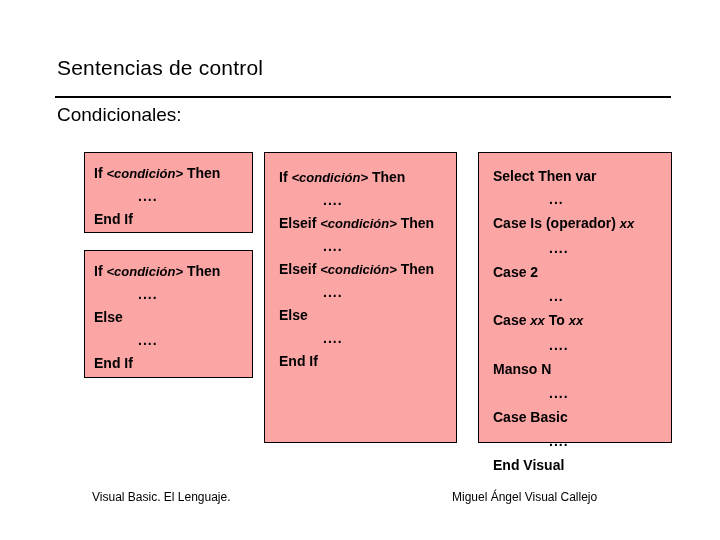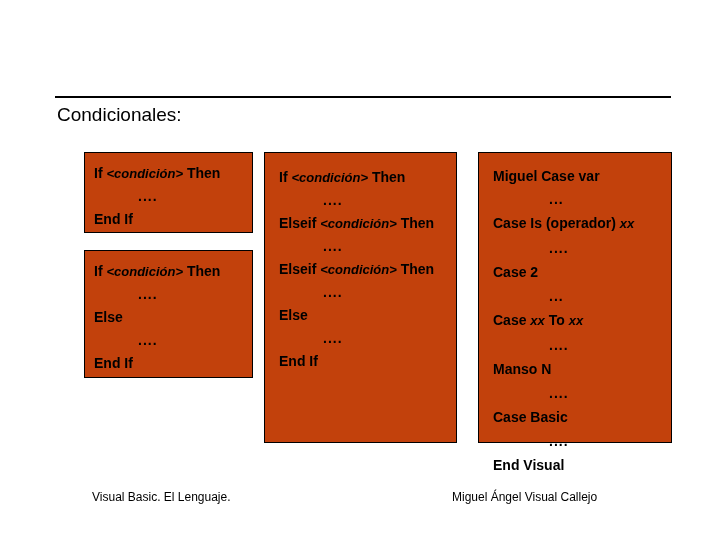--- a/index.html
+++ b/index.html
@@ -47,21 +47,21 @@
     font-size: 19px;
     font-weight: 400;
     line-height: 1.1;
     white-space: nowrap;
   }
 
   
   .code-box {
     position: absolute;
     border: 1px solid #000000;
-    background: #c2410c;
+    background: #fca5a5;
     box-sizing: border-box;
   }
   #box-if-then      { left: 84px;  top: 152px; width: 169px; height: 81px; }
   #box-if-else      { left: 84px;  top: 250px; width: 169px; height: 128px; }
   #box-elseif       { left: 264px; top: 152px; width: 193px; height: 291px; }
   #box-select-case  { left: 478px; top: 152px; width: 194px; height: 291px; }
 
   .code-lines {
     position: absolute;
     left: 0;
@@ -108,20 +108,21 @@
     top: 490px;
     font-size: 12px;
     white-space: nowrap;
   }
 </style>
 </head>
 <body>
 
 <div class="slide">
 
+  <div class="slide-title">Sentencias de control</div>
   <div class="title-rule"></div>
   <div class="subtitle">Condicionales:</div>
 
   <div class="code-box" id="box-if-then">
     <div class="code-lines">
       <div class="code-line"><span>If </span><span class="placeholder">&lt;condición&gt;</span><span> Then</span></div>
       <div class="code-line dots">....</div>
       <div class="code-line">End If</div>
     </div>
   </div>
@@ -145,21 +146,21 @@
       <div class="code-line"><span>Elseif </span><span class="placeholder">&lt;condición&gt;</span><span> Then</span></div>
       <div class="code-line dots">....</div>
       <div class="code-line">Else</div>
       <div class="code-line dots">....</div>
       <div class="code-line">End If</div>
     </div>
   </div>
 
   <div class="code-box" id="box-select-case">
     <div class="code-lines">
-      <div class="code-line tight">Miguel Case var</div>
+      <div class="code-line tight">Select Then var</div>
       <div class="code-line dots">...</div>
       <div class="code-line"><span>Case Is (operador) </span><span class="placeholder">xx</span></div>
       <div class="code-line dots">....</div>
       <div class="code-line">Case 2</div>
       <div class="code-line dots">...</div>
       <div class="code-line"><span>Case </span><span class="placeholder">xx</span><span> To </span><span class="placeholder">xx</span></div>
       <div class="code-line dots">....</div>
       <div class="code-line">Manso N</div>
       <div class="code-line dots">....</div>
       <div class="code-line">Case Basic</div>

